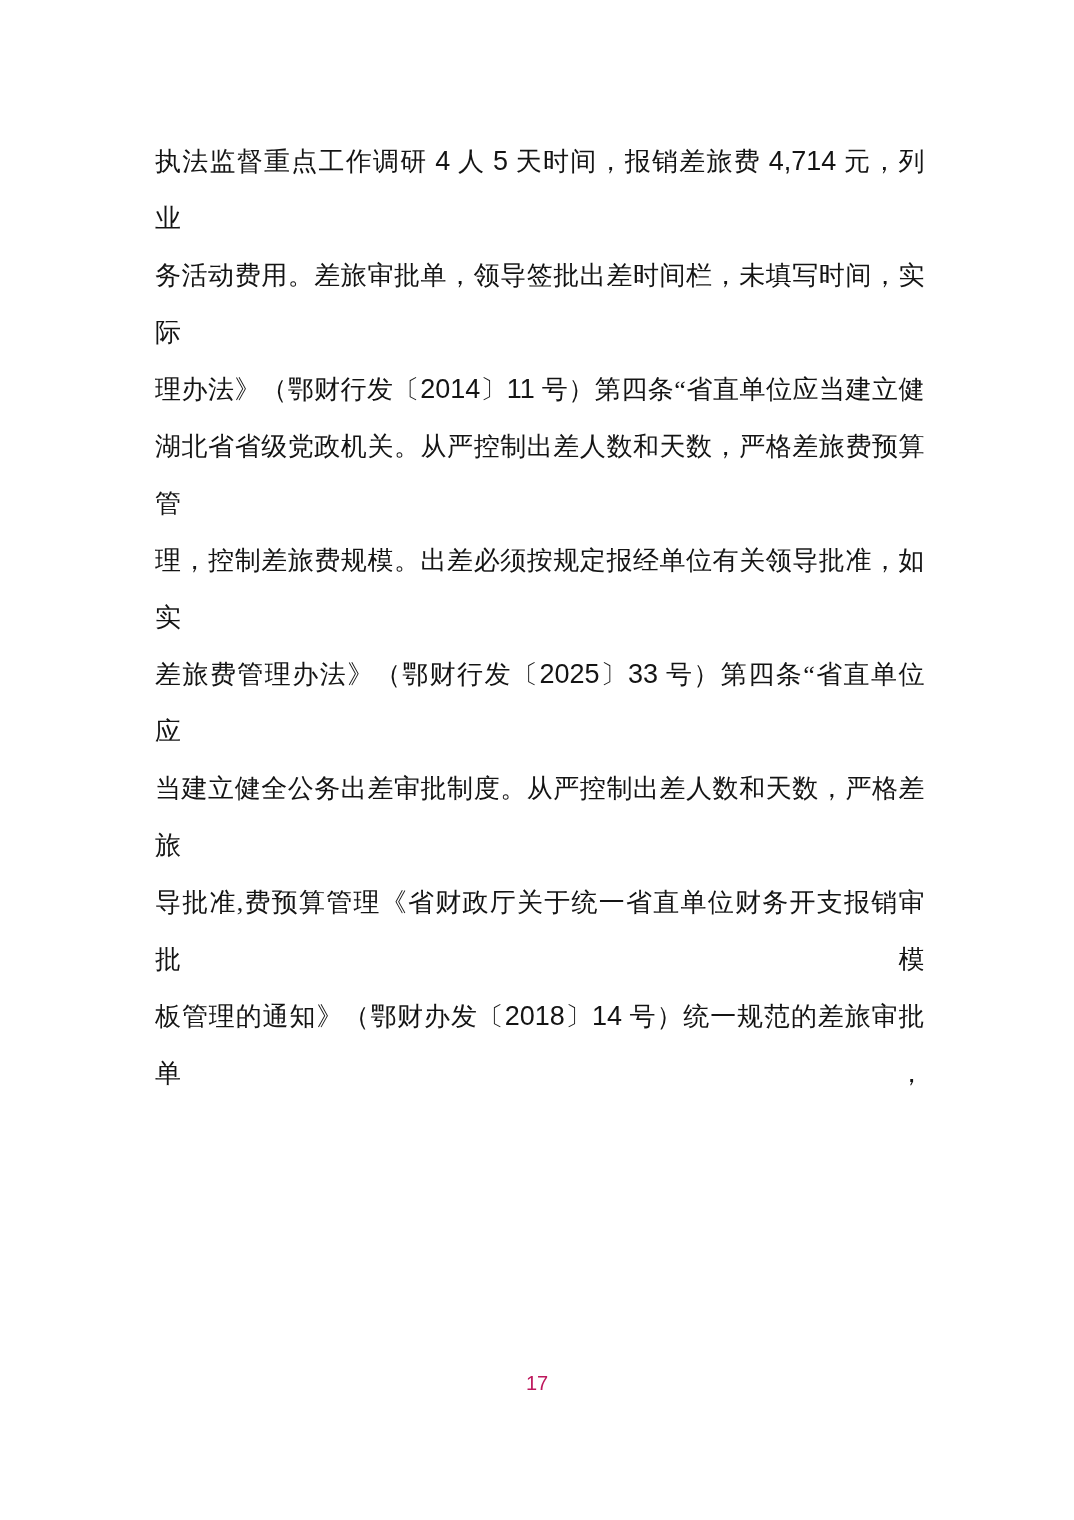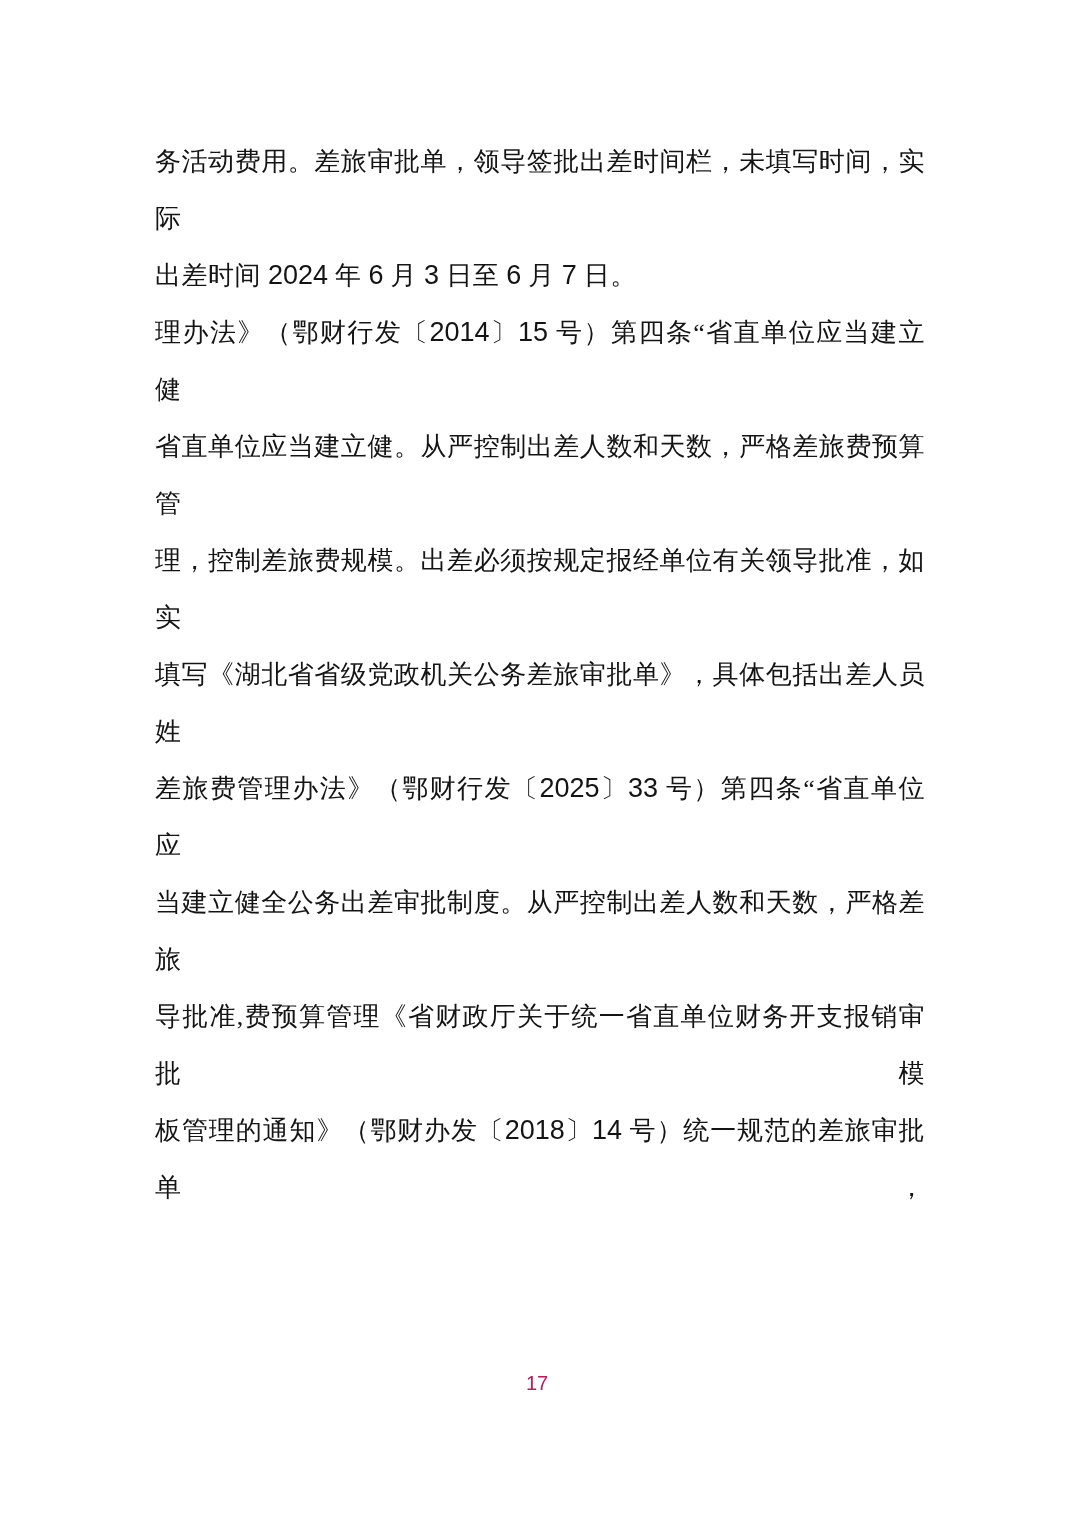--- a/index.html
+++ b/index.html
@@ -58,29 +58,28 @@
   }
 </style>
 </head>
 <body>
 
 <div class="page">
 
   <div class="content">
 
     <div>
+      <div class="line">执法监督重点工作调研 <span class="num">4</span> 人 <span class="num">5</span> 天时间，报销差旅费 <span class="num">4,714</span> 元，列业</div>
       <div class="line">务活动费用。差旅审批单，领导签批出差时间栏，未填写时间，实际</div>
-      <div class="line left">出差时间 <span class="num">2024</span> 年 <span class="num">6</span> 月 <span class="num">3</span> 日至 <span class="num">6</span> 月 <span class="num">7</span> 日。</div>
     </div>
 
     <div>
-      <div class="line">理办法》（鄂财行发〔<span class="num">2014</span>〕<span class="num">15</span> 号）第四条“省直单位应当建立健</div>
-      <div class="line">省直单位应当建立健。从严控制出差人数和天数，严格差旅费预算管</div>
+      <div class="line">理办法》（鄂财行发〔<span class="num">2014</span>〕<span class="num">11</span> 号）第四条“省直单位应当建立健</div>
+      <div class="line">湖北省省级党政机关。从严控制出差人数和天数，严格差旅费预算管</div>
       <div class="line">理，控制差旅费规模。出差必须按规定报经单位有关领导批准，如实</div>
-      <div class="line">填写《湖北省省级党政机关公务差旅审批单》，具体包括出差人员姓</div>
       <div class="line">差旅费管理办法》（鄂财行发〔<span class="num">2025</span>〕<span class="num">33</span> 号）第四条“省直单位应</div>
       <div class="line">当建立健全公务出差审批制度。从严控制出差人数和天数，严格差旅</div>
       <div class="line">导批准,费预算管理《省财政厅关于统一省直单位财务开支报销审批模</div>
       <div class="line">板管理的通知》（鄂财办发〔<span class="num">2018</span>〕<span class="num">14</span> 号）统一规范的差旅审批单，</div>
 
     </div>
 
   </div>
 
   <div class="footer">17</div>

